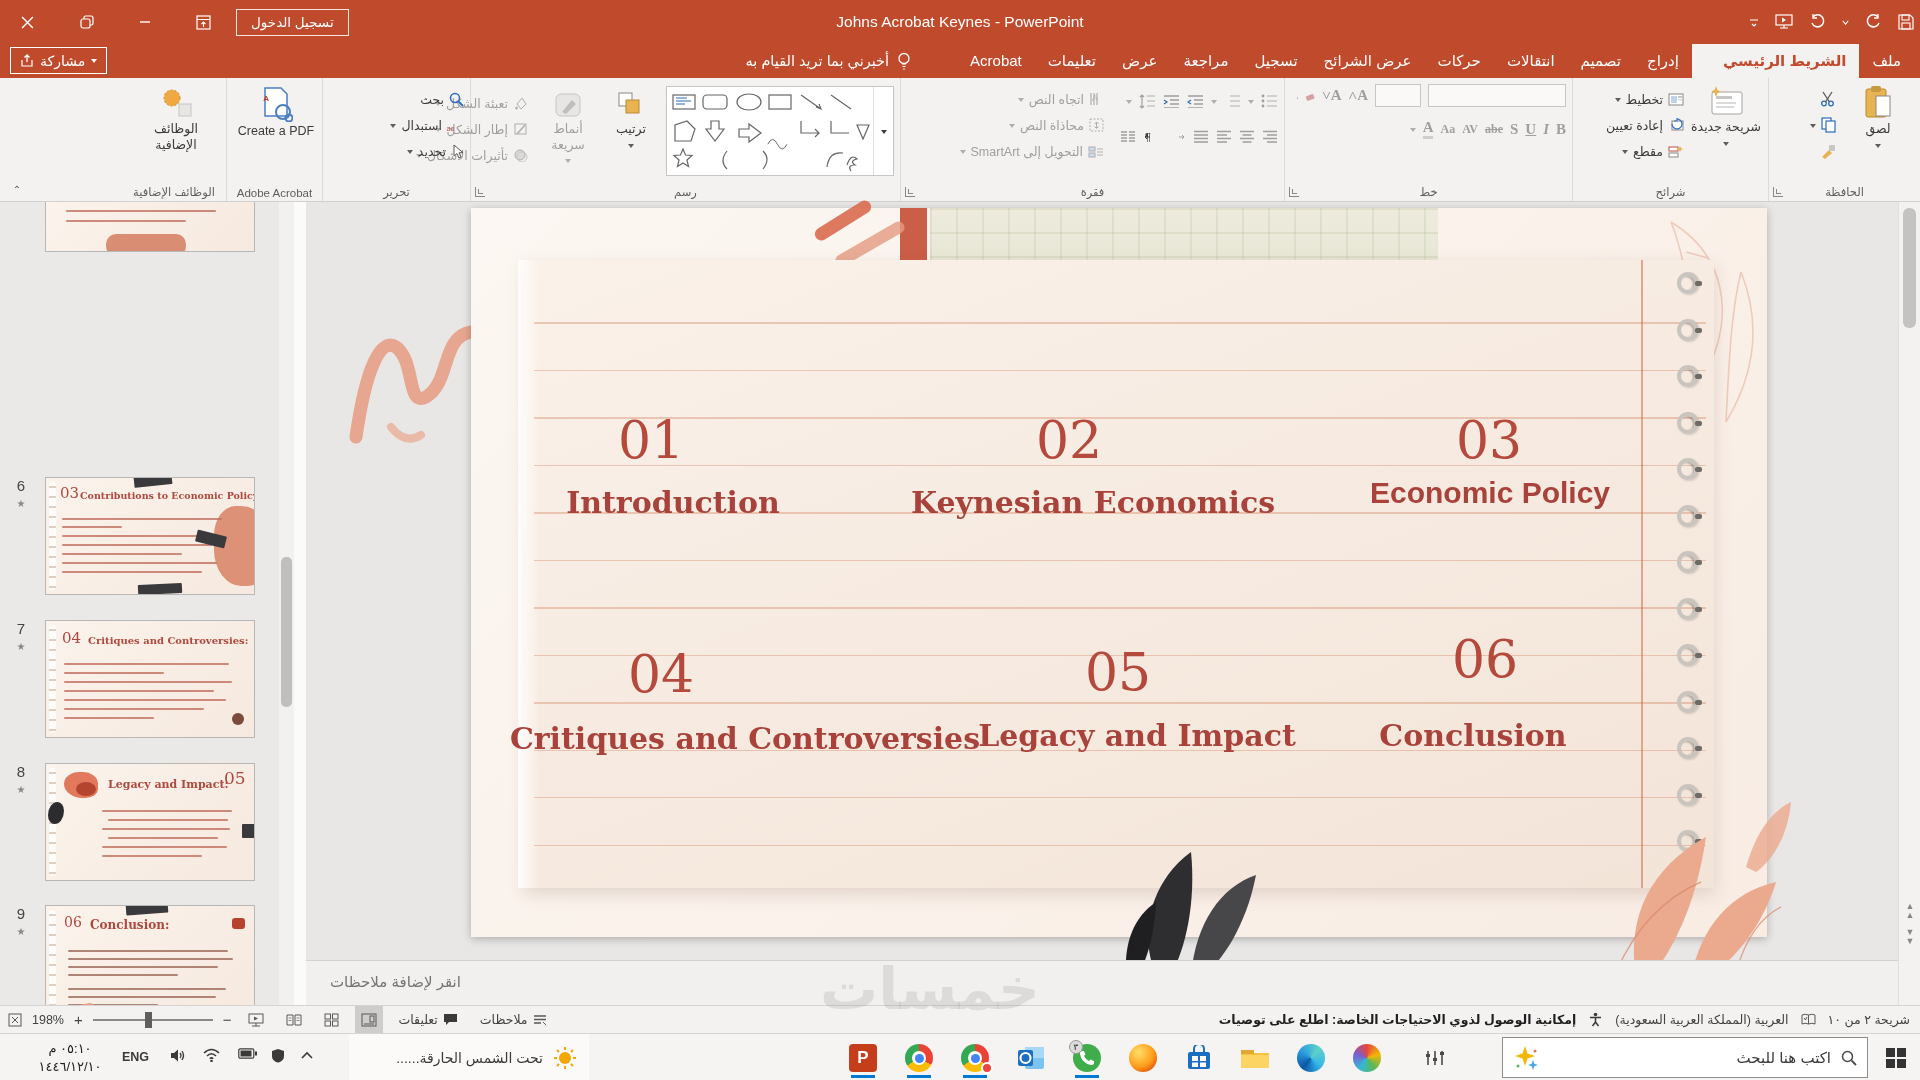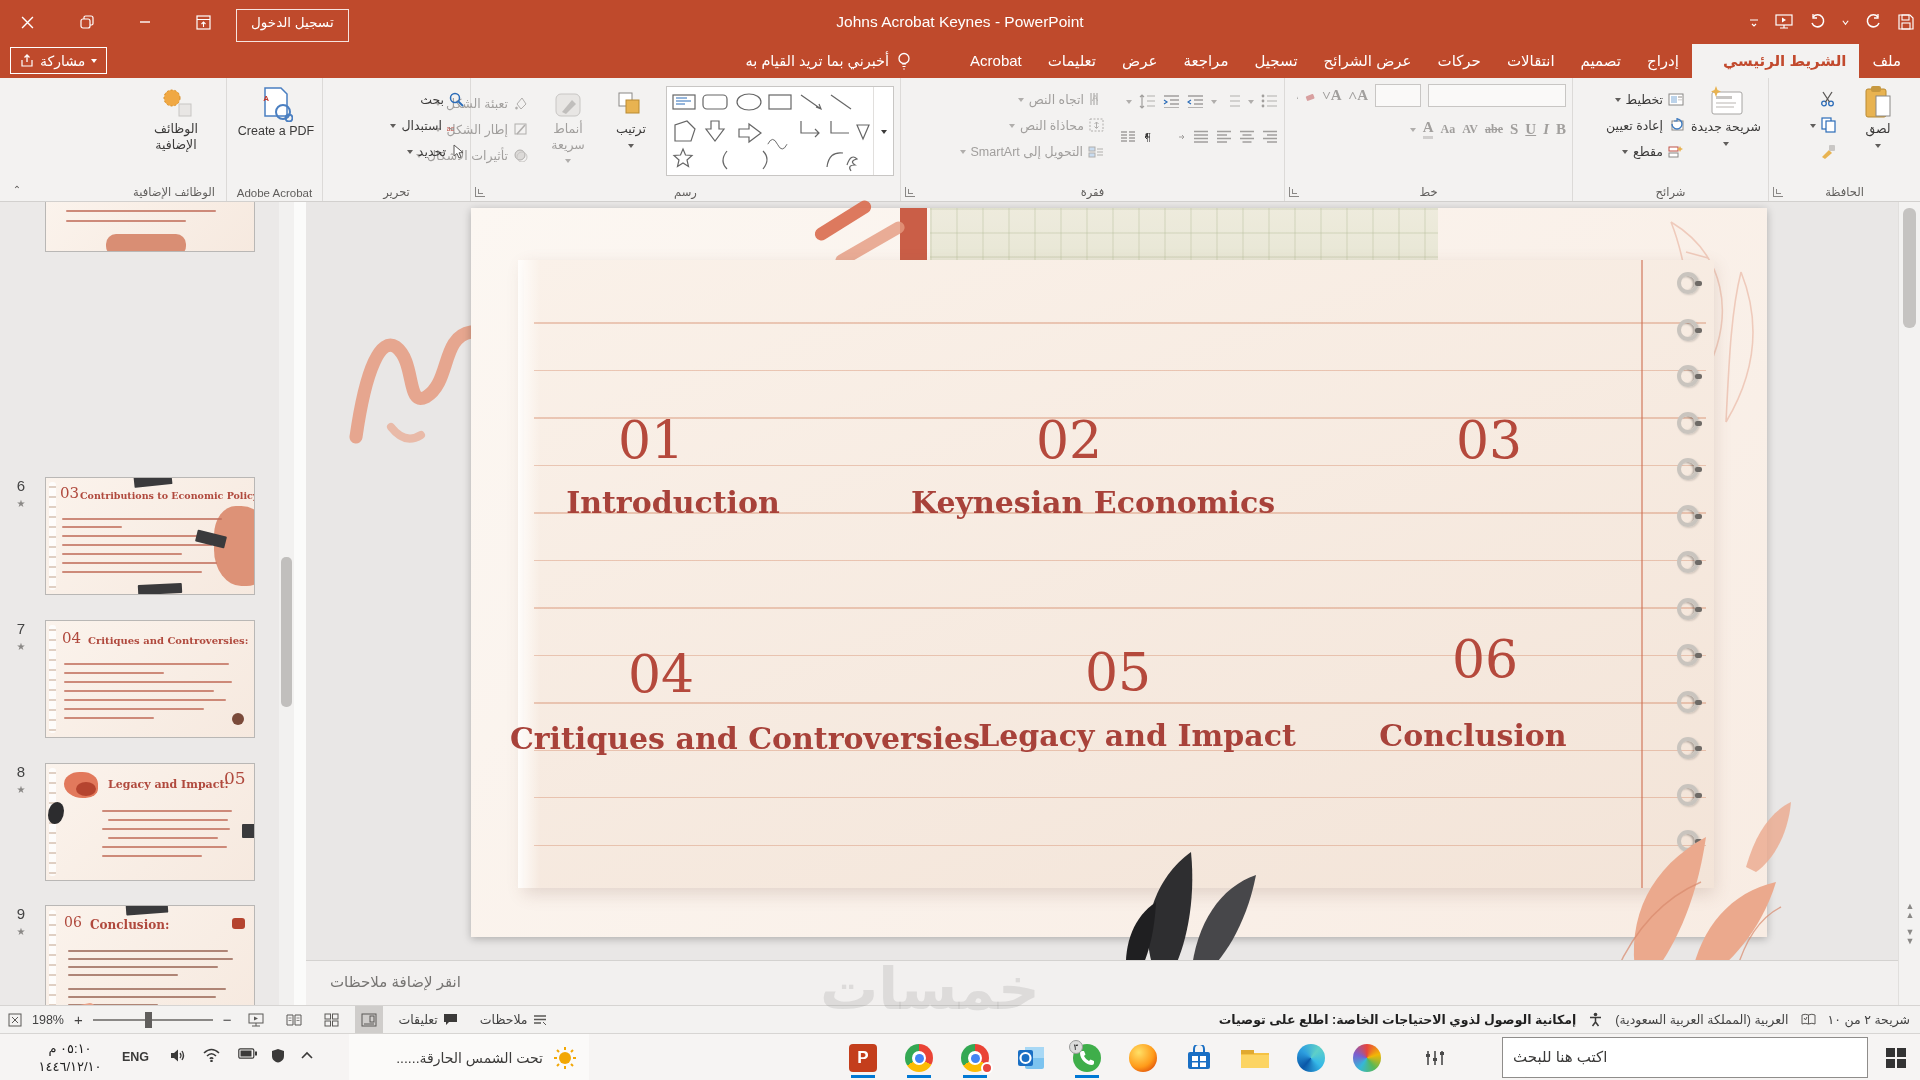--- a/index.html
+++ b/index.html
@@ -4,21 +4,21 @@
 <style>
   *{margin:0;padding:0;box-sizing:border-box;font-family:"Liberation Sans","DejaVu Sans",sans-serif;}
   html,body{width:1920px;height:1080px;overflow:hidden;background:#e9e7e6;position:relative;}
   .rtl{direction:rtl;}
   .abs{position:absolute;}
 
   
   #titlebar{position:absolute;left:0;top:0;width:1920px;height:44px;background:#bf4a2c;color:#fff;}
   .tb-ctl{position:absolute;top:0;width:46px;height:44px;display:flex;align-items:center;justify-content:center;cursor:pointer;}
   .tb-title{position:absolute;left:300px;right:300px;top:0;height:44px;line-height:44px;text-align:center;font-size:15.5px;color:#fff;}
-  #signin{position:absolute;left:236px;top:9px;height:33px;padding:0 14px;border:1px solid rgba(255,255,255,.85);color:#fff;font-size:13.5px;line-height:25px;cursor:pointer;}
+  #signin{position:absolute;left:236px;top:9px;height:27px;padding:0 14px;border:1px solid rgba(255,255,255,.85);color:#fff;font-size:13.5px;line-height:25px;cursor:pointer;}
   .qat{position:absolute;top:0;height:44px;display:flex;align-items:center;}
 
   
   #tabsrow{position:absolute;left:0;top:44px;width:1920px;height:34px;background:#bf4a2c;display:flex;flex-direction:row;}
   #tabs{direction:rtl;display:flex;height:34px;align-items:stretch;padding-right:6px;width:100%;}
   .tab{color:#fff;font-size:15px;padding:0 13px;line-height:34px;cursor:pointer;white-space:nowrap;}
   .tab.active{background:#f3f2f1;color:#c24a2e;font-weight:bold;padding-left:31px;}
   .tellme{display:flex;align-items:center;gap:8px;color:#ffffff;font-size:14.5px;margin-right:46px;cursor:pointer;white-space:nowrap;}
   #share{position:absolute;left:10px;top:3px;height:27px;border:1px solid #fff;color:#fff;font-size:14px;display:flex;align-items:center;gap:6px;padding:0 9px;cursor:pointer;}
 
@@ -86,21 +86,21 @@
   .sb-btn{height:27px;display:flex;align-items:center;justify-content:center;padding:0 6px;cursor:pointer;}
   .sb-btn.pressed{background:#cfcdcb;}
   .slider-track{width:120px;height:2px;background:#8a8886;position:relative;}
   .slider-thumb{position:absolute;left:52px;top:-7px;width:7px;height:16px;background:#605e5c;}
 
   
   #taskbar{position:absolute;left:0;top:1033px;width:1920px;height:47px;background:#f6f4f3;border-top:1px solid #d7d5d3;}
   .tb-icon{position:absolute;top:4px;width:40px;height:40px;display:flex;align-items:center;justify-content:center;cursor:pointer;}
   .underline{position:absolute;bottom:0;left:8px;width:24px;height:3px;background:#0078d4;}
   .circ{border-radius:50%;}
-  #searchbox{position:absolute;left:1502px;top:3px;width:366px;height:41px;background:#fff;border:1px solid #8f8d8b;display:flex;align-items:flex-end;direction:rtl;padding:0 10px;gap:10px;cursor:text;flex-direction:column;}
+  #searchbox{position:absolute;left:1502px;top:3px;width:366px;height:41px;background:#fff;border:1px solid #8f8d8b;display:flex;align-items:center;direction:rtl;padding:0 10px;gap:10px;cursor:text;}
   #searchbox .stext{font-size:15px;color:#3b3a39;flex:1;}
   #startbtn{position:absolute;left:1872px;top:0;width:48px;height:47px;display:flex;align-items:center;justify-content:center;cursor:pointer;}
   #clock{position:absolute;left:30px;top:6px;width:80px;text-align:center;font-size:13px;color:#222;line-height:1.35;direction:rtl;}
   .trayic{position:absolute;top:14px;color:#3b3a39;cursor:pointer;}
   #newswidget{position:absolute;left:349px;top:0;width:240px;height:47px;display:flex;align-items:center;gap:10px;direction:rtl;padding:0 12px;cursor:pointer;background:#fbfaf9;}
   #newswidget .ntext{font-size:14px;color:#3b3a39;white-space:nowrap;}
 
   #watermark{position:absolute;left:820px;top:955px;font-size:58px;font-weight:bold;color:rgba(110,110,110,.16);direction:rtl;z-index:50;pointer-events:none;}
 
   svg{display:block;}
@@ -640,20 +640,21 @@
       <div id="rings"></div>
 
       <div class="sl-num" style="left:180px;top:206px">01</div>
       <div class="sl-title" style="left:202px;top:276px">Introduction</div>
 
       <div class="sl-num" style="left:598px;top:206px">02</div>
       <div class="sl-title" style="left:622px;top:276px">Keynesian Economics</div>
 
       <div class="sl-num" style="left:1018px;top:206px">03</div>
       <div class="sl-title" style="left:1019px;top:266px">
+        <div>Economic Policy</div>
       </div>
 
       <div class="sl-num" style="left:190px;top:440px">04</div>
       <div class="sl-title" style="left:274px;top:512px">Critiques and Controversies</div>
 
       <div class="sl-num" style="left:647px;top:438px">05</div>
       <div class="sl-title" style="left:666px;top:509px">Legacy and Impact</div>
 
       <div class="sl-num" style="left:1014px;top:425px">06</div>
       <div class="sl-title" style="left:1002px;top:509px">Conclusion</div>

